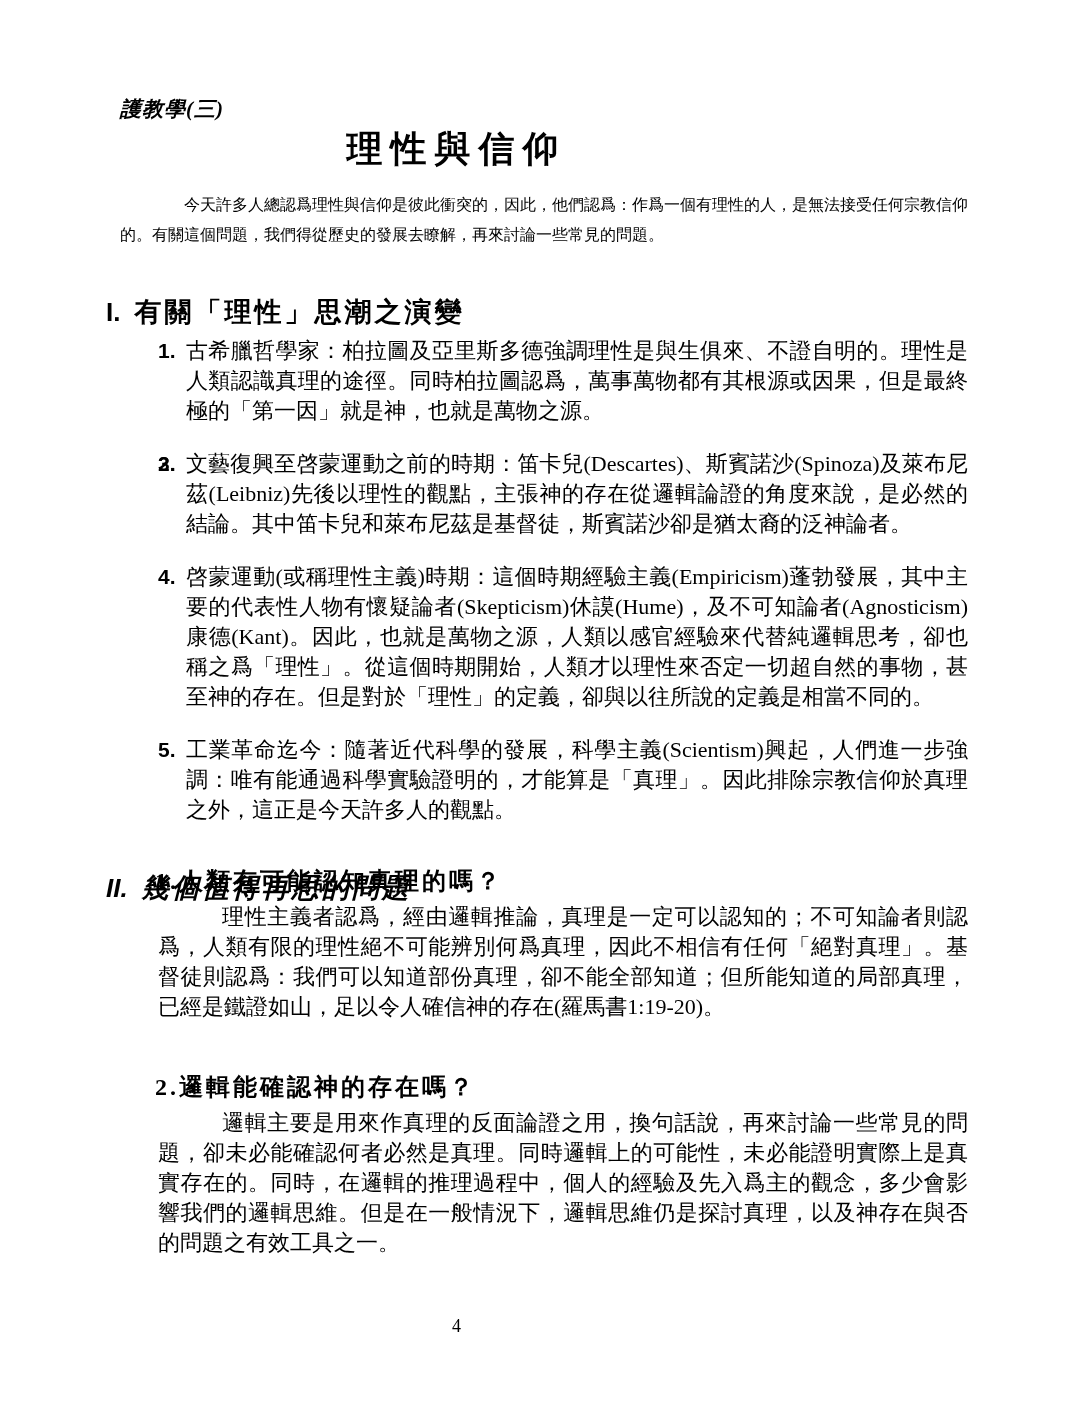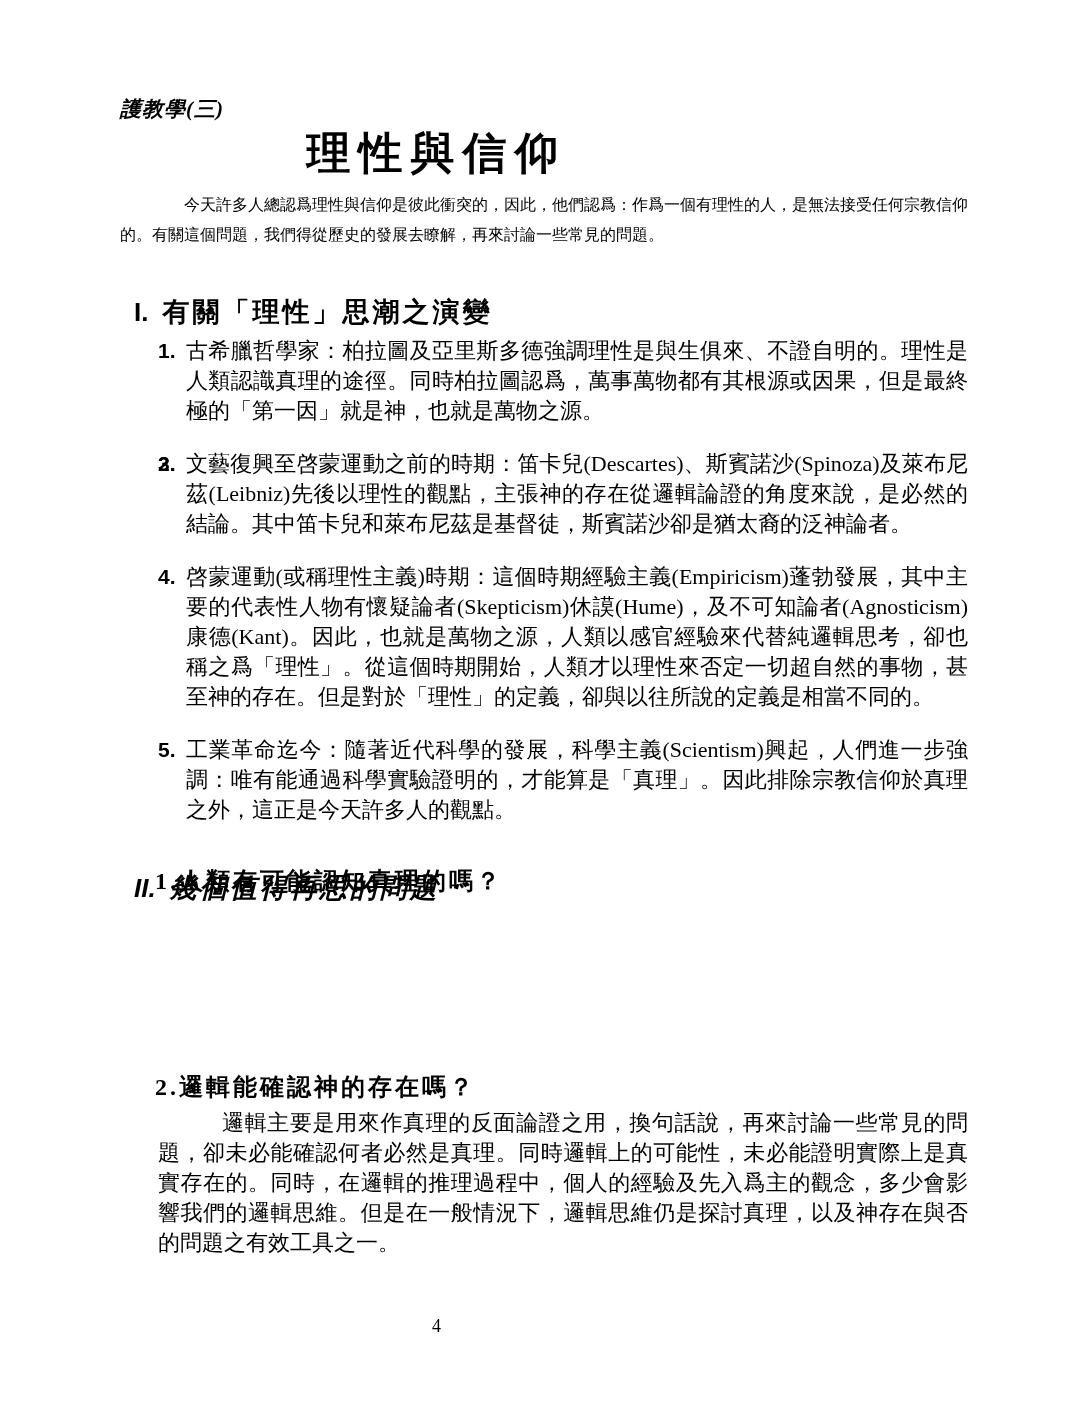--- a/index.html
+++ b/index.html
@@ -12,41 +12,42 @@
     height: 1408px;
     overflow: hidden;
     color: #000000;
     font-family: "Liberation Serif", "DejaVu Serif", serif;
   }
   .page {
     position: relative;
     width: 873px;
     height: 1408px;
     background: #ffffff;
+    padding-left: 40px;
   }
 
   
   .doc-header {
     position: absolute;
     left: 120px;
     top: 95px;
     font-size: 21px;
     font-weight: bold;
     font-style: italic;
     letter-spacing: 1px;
   }
 
   
   .doc-title {
     position: absolute;
     left: 0;
     right: 0;
     top: 128px;
     text-align: center;
-    font-size: 44px;
+    font-size: 36px;
     font-weight: bold;
     letter-spacing: 8px;
     line-height: 1.2;
     font-family: Liberation Serif, serif;
   }
 
   
   .intro {
     position: absolute;
     left: 120px;
@@ -54,21 +55,21 @@
     top: 190px;
     font-size: 16px;
     line-height: 30px;
     text-align: justify;
     text-indent: 64px;
   }
 
   
   .sec-heading {
     position: absolute;
-    left: 134px;
+    left: 106px;
     font-size: 27px;
     font-weight: bold;
     line-height: 32px;
     white-space: nowrap;
   }
   .sec-heading .sec-num {
     font-family: "Liberation Sans", "DejaVu Sans", sans-serif;
     font-size: 26px;
     margin-right: 14px;
   }
@@ -172,20 +173,21 @@
       <span>工業革命迄今：隨著近代科學的發展，科學主義(Scientism)興起，人們進一步強調：唯有能通過科學實驗證明的，才能算是「真理」。因此排除宗教信仰於真理之外，這正是今天許多人的觀點。</span>
     </div>
   </div>
 
   <div class="sec-heading sec2-heading">
     <span class="sec-num">II.</span><span class="sec-title">幾個值得再思的問題</span>
   </div>
 
   <div class="question-block q1">
     <div class="q-heading">1.人類有可能認知真理的嗎？</div>
+    <div class="q-body">理性主義者認爲，經由邏輯推論，真理是一定可以認知的；不可知論者則認爲，人類有限的理性絕不可能辨別何爲真理，因此不相信有任何「絕對真理」。基督徒則認爲：我們可以知道部份真理，卻不能全部知道；但所能知道的局部真理，已經是鐵證如山，足以令人確信神的存在(羅馬書1:19-20)。</div>
   </div>
 
   <div class="question-block q2">
     <div class="q-heading">2.邏輯能確認神的存在嗎？</div>
     <div class="q-body">邏輯主要是用來作真理的反面論證之用，換句話說，再來討論一些常見的問題，卻未必能確認何者必然是真理。同時邏輯上的可能性，未必能證明實際上是真實存在的。同時，在邏輯的推理過程中，個人的經驗及先入爲主的觀念，多少會影響我們的邏輯思維。但是在一般情況下，邏輯思維仍是探討真理，以及神存在與否的問題之有效工具之一。</div>
   </div>
 
   <div class="page-number">4</div>
 
 </div>

